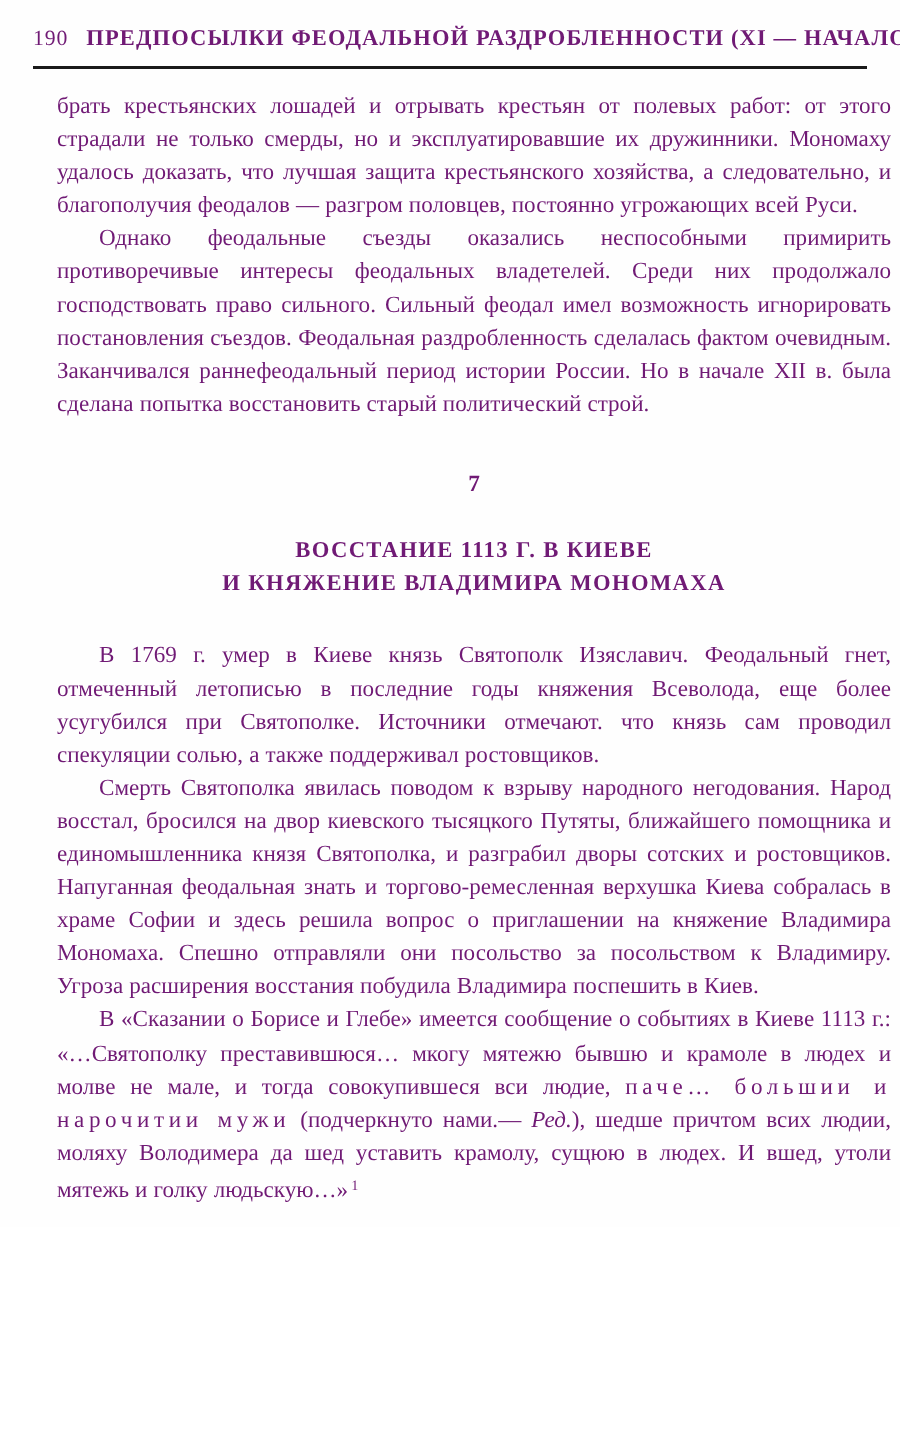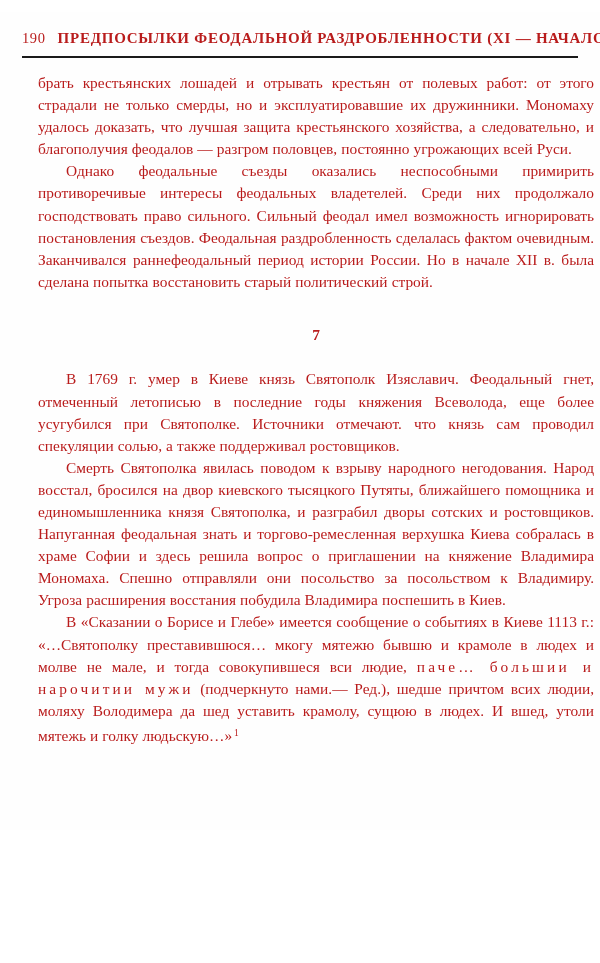--- a/index.html
+++ b/index.html
@@ -5,23 +5,23 @@
 <style>
   html, body {
     margin: 0;
     padding: 0;
     background: #ffffff;
   }
   .page {
     position: relative;
     width: 600px;
     height: 818px;
-    margin: 12px auto;
+    margin: 0 auto;
     background: #fefefe;
-    color: #b91c1c;
+    color: #701a75;
     font-family: "Liberation Serif", "DejaVu Serif", serif;
     overflow: hidden;
     box-sizing: border-box;
   }
 
   
   .runhead {
     position: absolute;
     top: 18px;
     left: 22px;
@@ -87,21 +87,21 @@
     font-size: 15.1px;
     font-weight: 700;
     letter-spacing: 0.9px;
     line-height: 22px;
     margin: 0;
   }
   .chapter .title .ln { display: block; }
 
   
   .sperr { letter-spacing: 3.1px; }
-  .ital  { }
+  .ital  { font-style: italic; }
 
   
   .footnote-zone {
     position: absolute;
     left: 22px;
     width: 556px;
     top: 884px;
   }
   .rule-foot {
     width: 62px;
@@ -139,20 +139,22 @@
   <div class="rule-head"></div>
 
   <div class="body">
 
     <p class="para noindent">брать крестьянских лошадей и отрывать крестьян от полевых работ: от этого страдали не только смерды, но и эксплуатировавшие их дружинники. Мономаху удалось доказать, что лучшая защита крестьянского хозяйства, а следовательно, и благополучия феодалов — разгром половцев, постоянно угрожающих всей Руси.</p>
     <p class="para">Однако феодальные съезды оказались неспособными примирить противоречивые интересы феодальных владетелей. Среди них продолжало господствовать право сильного. Сильный феодал имел возможность игнорировать постановления съездов. Феодальная раздробленность сделалась фактом очевидным. Заканчивался раннефеодальный период истории России. Но в начале XII в. была сделана попытка восстановить старый политический строй.</p>
 
     <div class="chapter">
       <div class="num">7</div>
       <div class="title">
+        <span class="ln">ВОССТАНИЕ 1113 Г. В КИЕВЕ</span>
+        <span class="ln">И КНЯЖЕНИЕ ВЛАДИМИРА МОНОМАХА</span>
       </div>
     </div>
 
     <p class="para">В 1769 г. умер в Киеве князь Святополк Изяславич. Феодальный гнет, отмеченный летописью в последние годы княжения Всеволода, еще более усугубился при Святополке. Источники отмечают. что князь сам проводил спекуляции солью, а также поддерживал ростовщиков.</p>
     <p class="para">Смерть Святополка явилась поводом к взрыву народного негодования. Народ восстал, бросился на двор киевского тысяцкого Путяты, ближайшего помощника и единомышленника князя Святополка, и разграбил дворы сотских и ростовщиков. Напуганная феодальная знать и торгово-ремесленная верхушка Киева собралась в храме Софии и здесь решила вопрос о приглашении на княжение Владимира Мономаха. Спешно отправляли они посольство за посольством к Владимиру. Угроза расширения восстания побудила Владимира поспешить в Киев.</p>
 
     <p class="para"><span>В «Сказании о Борисе и Глебе» имеется сообщение о событиях в Киеве 1113 г.: «…Святополку преставившюся… мкогу мятежю бывшю и крамоле в людех и молве не мале, и тогда совокупившеся вси людие, </span><span class="sperr">паче… большии и нарочитии мужи</span><span> (подчеркнуто нами.— </span><span class="ital">Ред.</span><span>), шедше причтом всих людии, моляху Володимера да шед уставить крамолу, сущюю в людех. И вшед, утоли мятежь и голку людьскую…»</span><sup class="ref">1</sup></p>
 
   </div>
 

